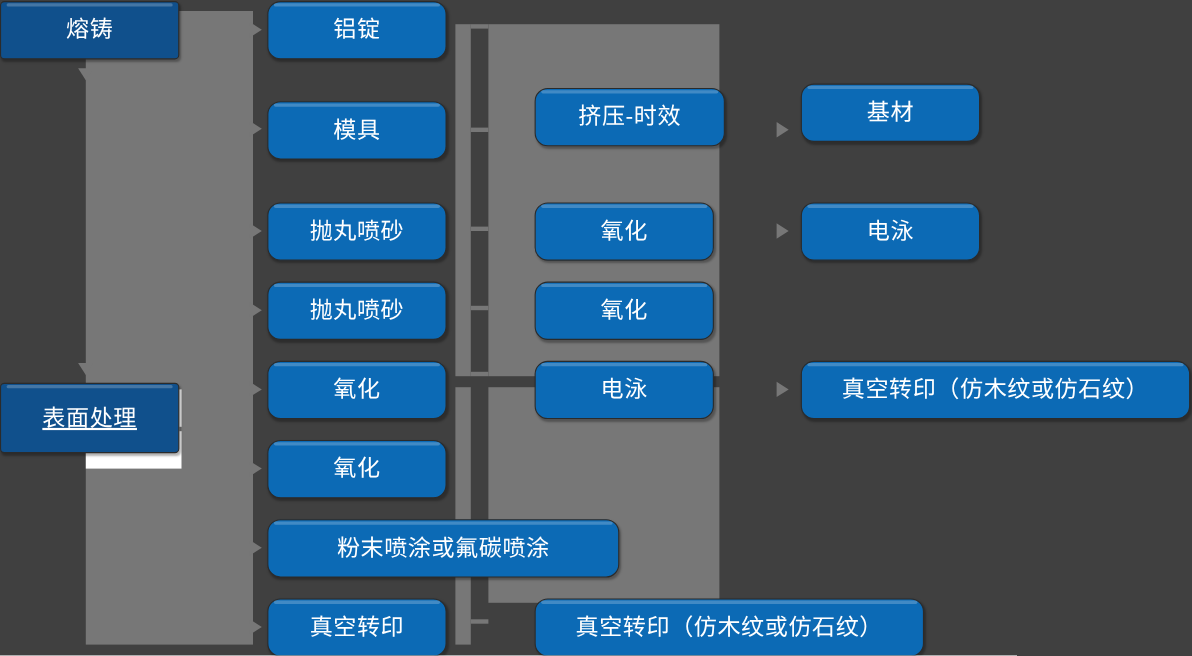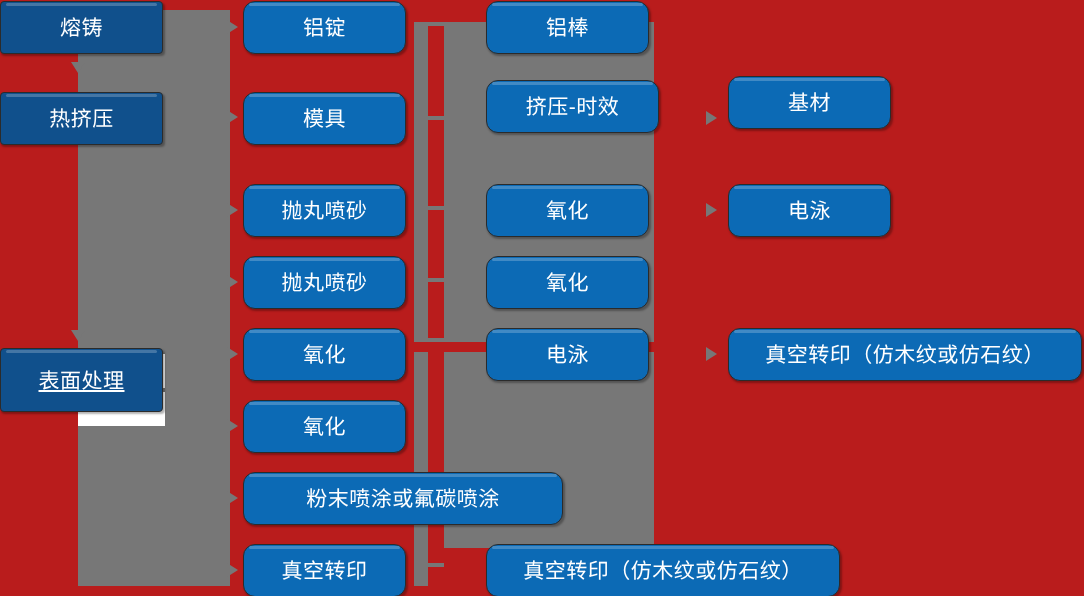--- a/index.html
+++ b/index.html
@@ -8,21 +8,21 @@
     padding: 0;
     background: #ffffff;
   }
   body {
     font-family: "Liberation Sans", "DejaVu Sans", sans-serif;
   }
   #canvas {
     position: relative;
     width: 1084px;
     height: 596px;
-    background: #b91c1c;
+    background: #404040;
     overflow: hidden;
   }
   
   .gray {
     position: absolute;
     background: #777777;
   }
   .gray-arrow {
     position: absolute;
     width: 0;
@@ -112,24 +112,20 @@
 
   <div class="gray-arrow" style="left:706px; top:111px;"></div>
   <div class="gray-arrow" style="left:706px; top:203px;"></div>
   <div class="gray-arrow" style="left:706px; top:347px;"></div>
 
   <div class="node stage" style="left:0px; top:1px; width:163px; height:53px;">
     <span class="cap"></span>
     <span>熔铸</span>
   </div>
 
-  <div class="node stage" style="left:0px; top:92px; width:163px; height:53px;">
-    <span class="cap"></span>
-    <span>热挤压</span>
-  </div>
 
   <div class="node stage" style="left:0px; top:348px; width:163px; height:64px;text-decoration:underline;">
     <span class="cap"></span>
     <span>表面处理</span>
   </div>
 
   <div class="node step" style="left:243px; top:1px; width:163px; height:53px;">
     <span class="cap"></span>
     <span>铝锭</span>
   </div>
@@ -162,24 +158,20 @@
   <div class="node step" style="left:243px; top:472px; width:320px; height:53px;">
     <span class="cap"></span>
     <span>粉末喷涂或氟碳喷涂</span>
   </div>
 
   <div class="node step" style="left:243px; top:544px; width:163px; height:53px;">
     <span class="cap"></span>
     <span>真空转印</span>
   </div>
 
-  <div class="node step" style="left:486px; top:1px; width:163px; height:53px;">
-    <span class="cap"></span>
-    <span>铝棒</span>
-  </div>
 
   <div class="node step" style="left:486px; top:80px; width:173px; height:53px;">
     <span class="cap"></span>
     <span>挤压-时效</span>
   </div>
 
   <div class="node step" style="left:486px; top:184px; width:163px; height:53px;">
     <span class="cap"></span>
     <span>氧化</span>
   </div>

